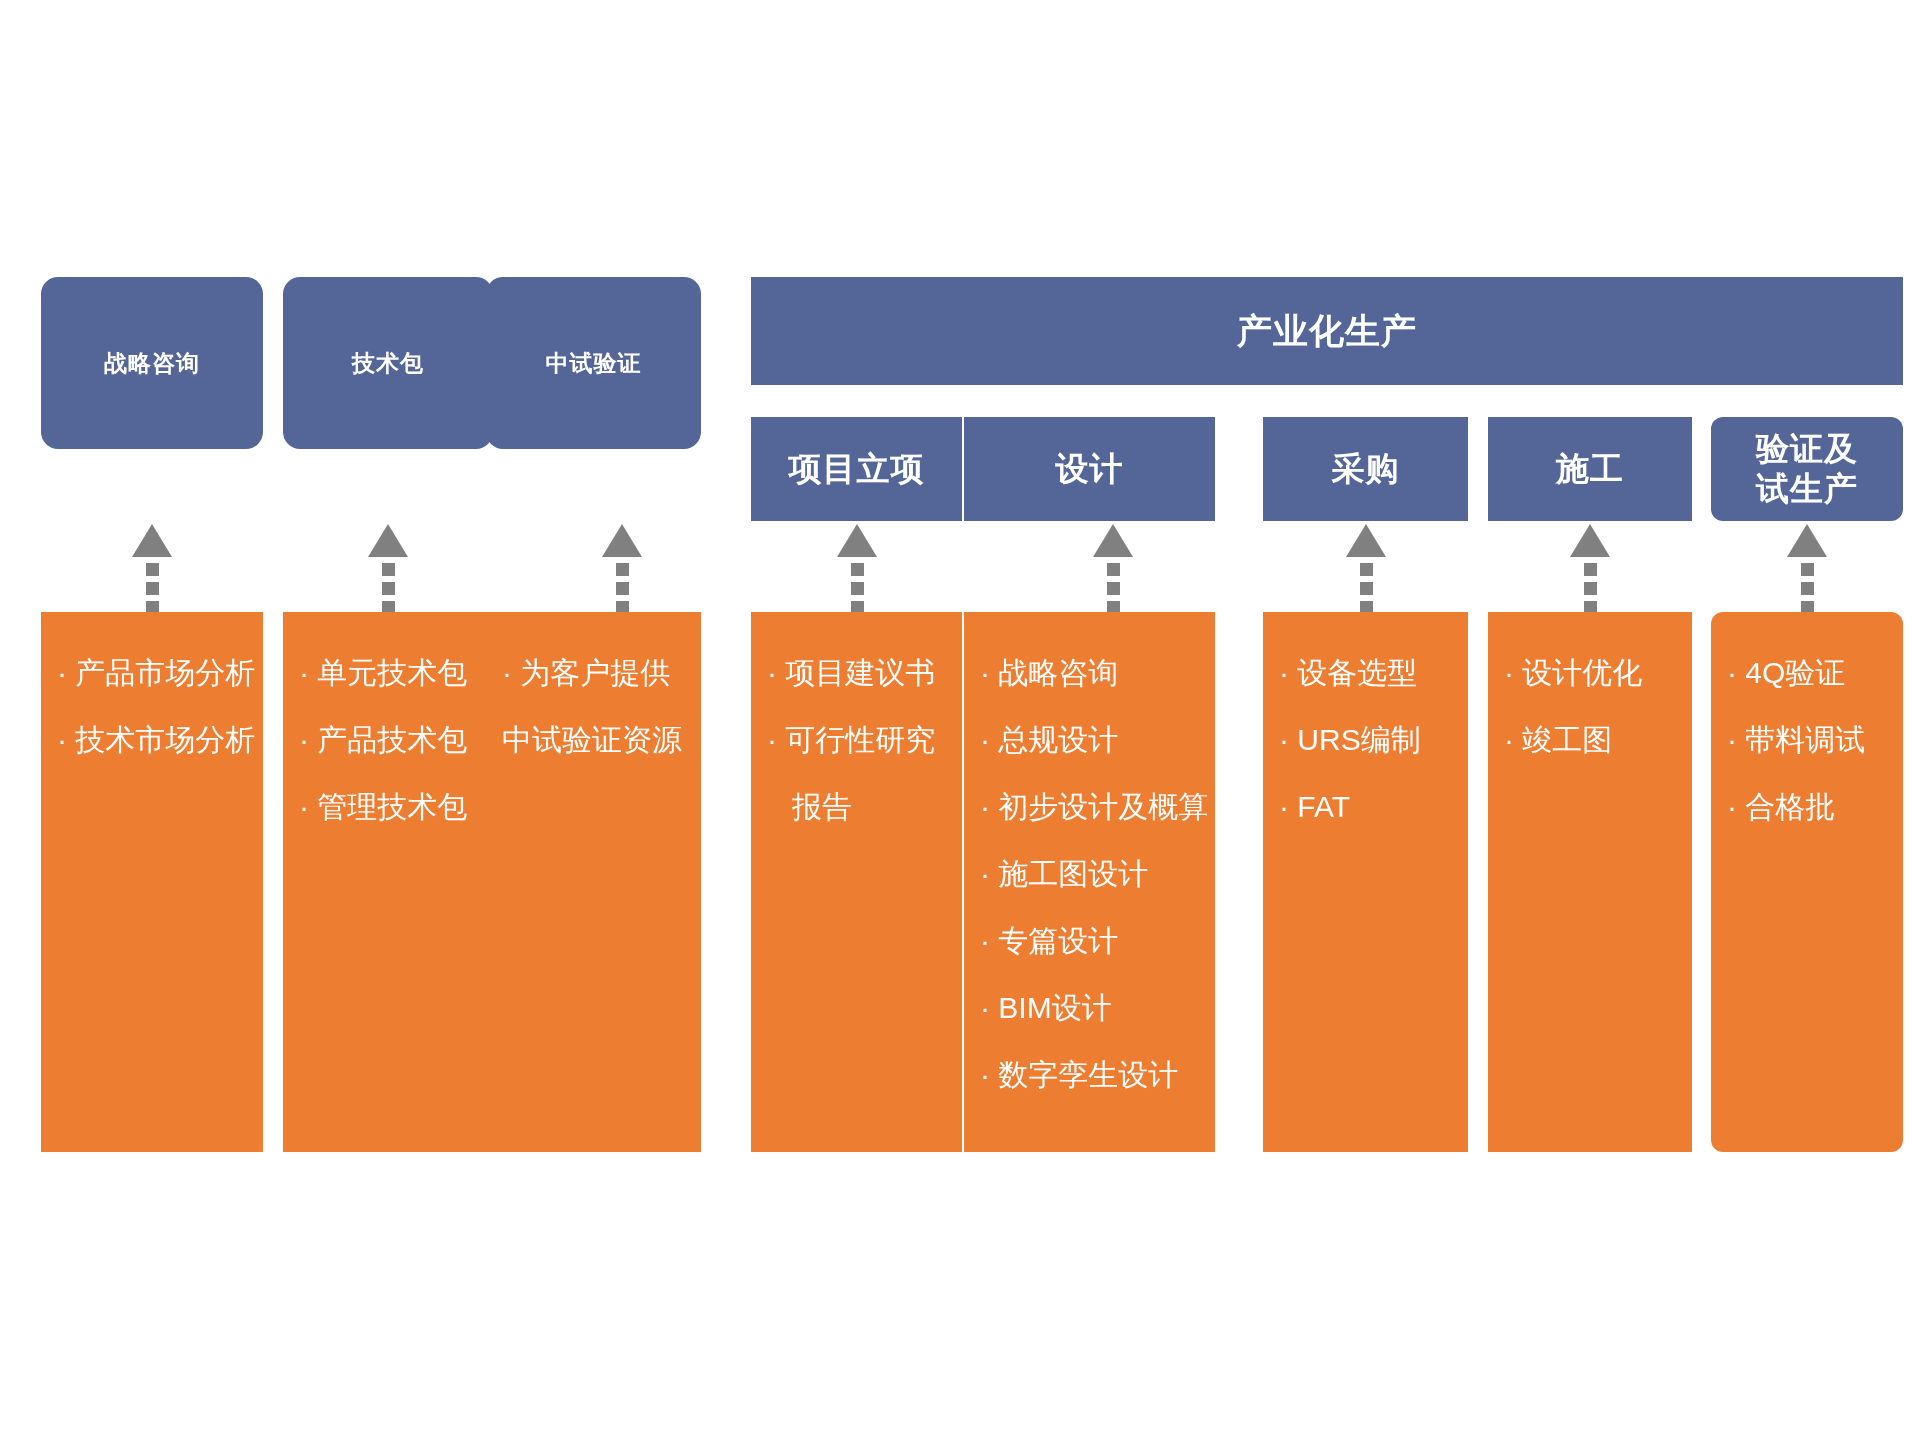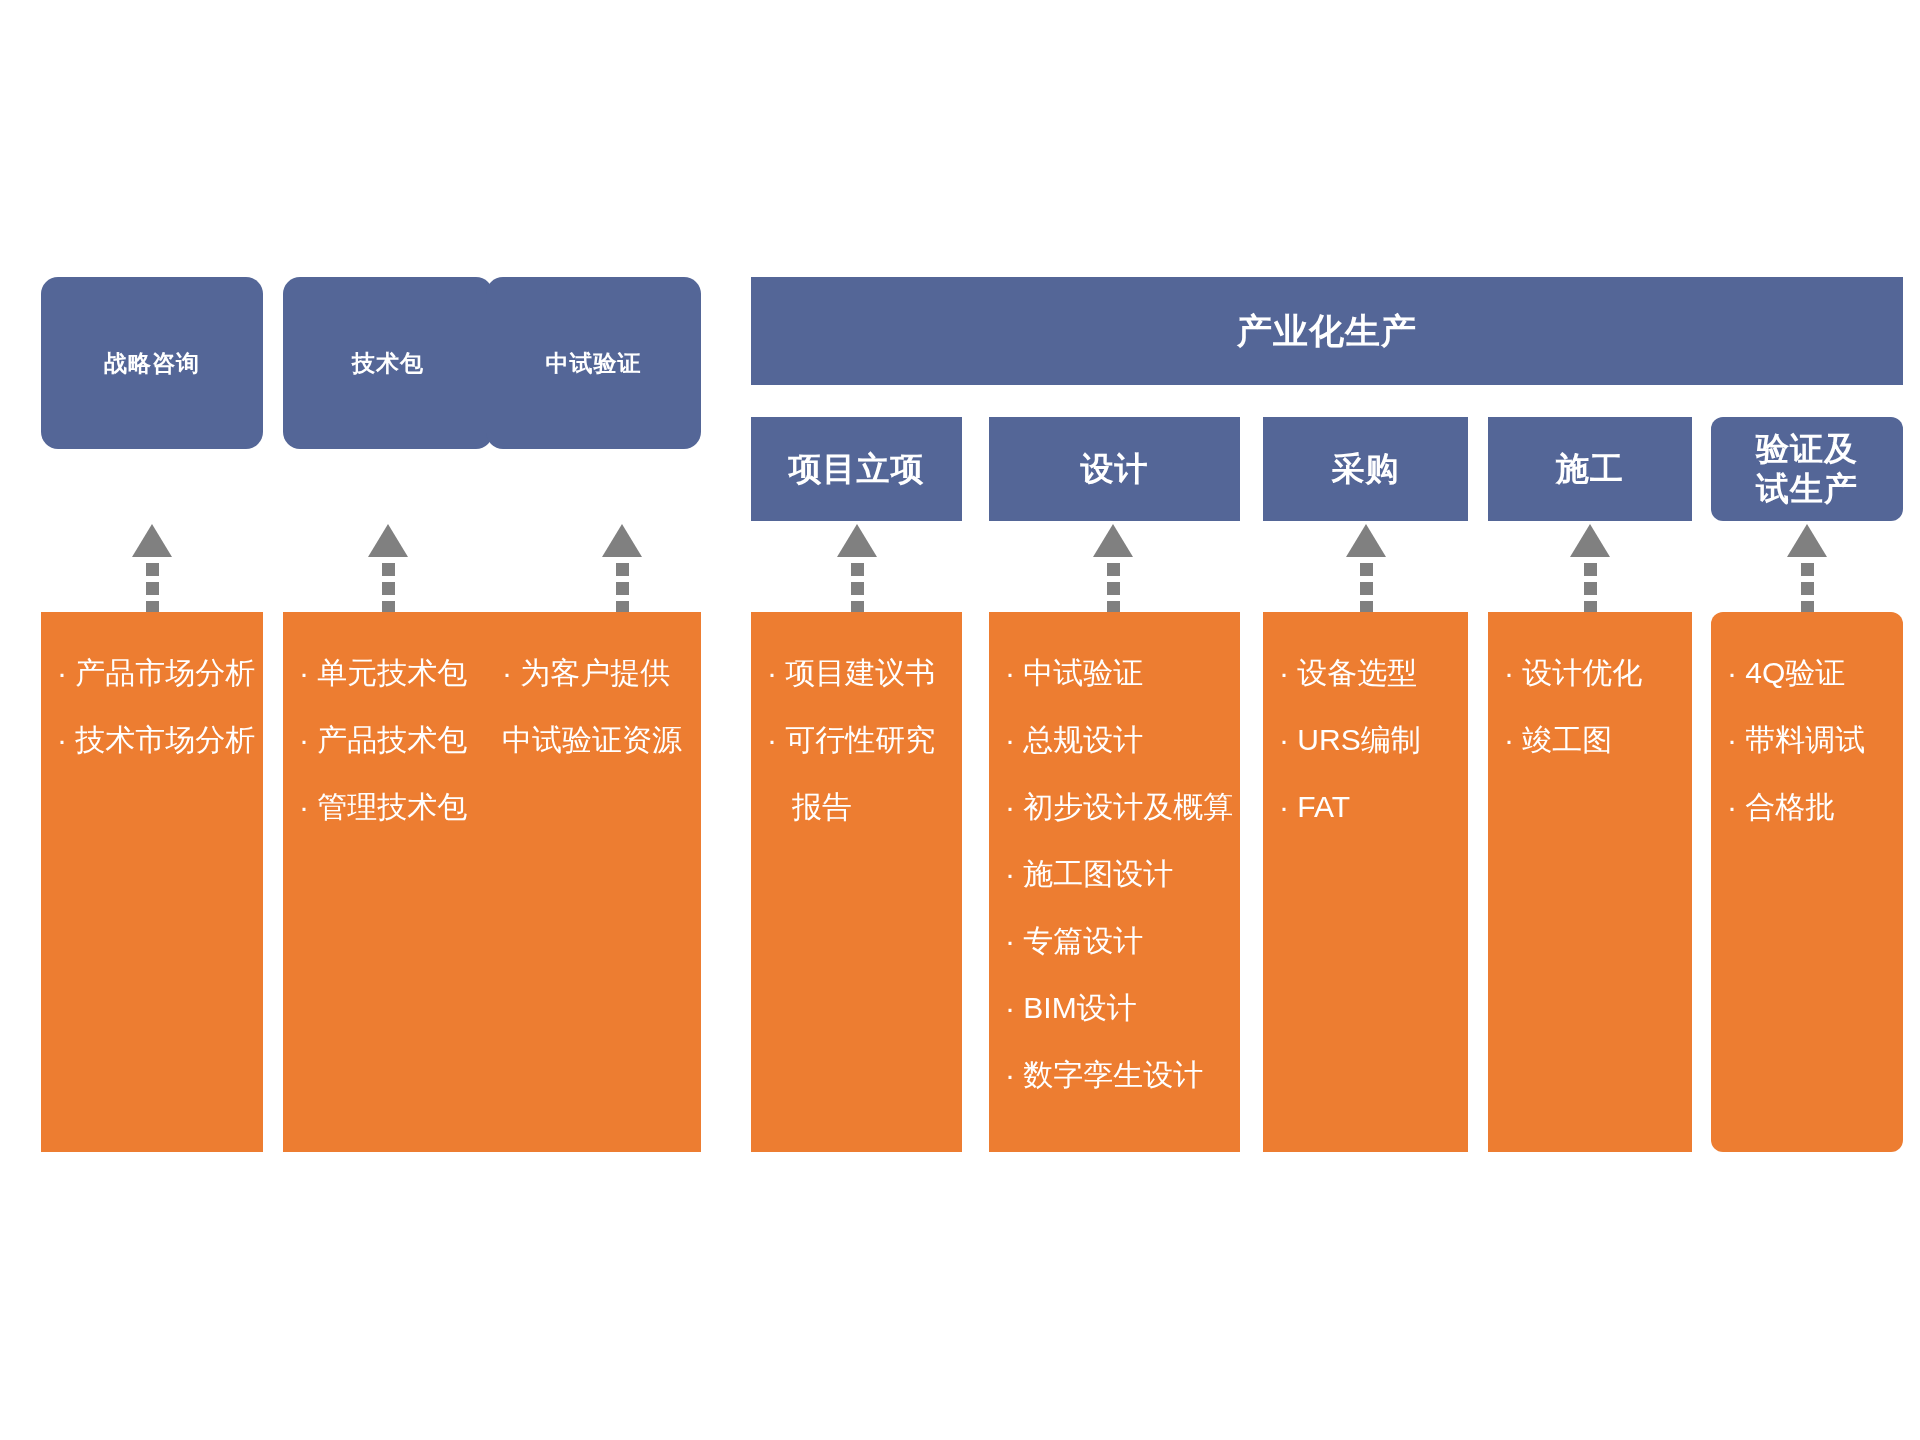--- a/index.html
+++ b/index.html
@@ -99,21 +99,21 @@
       transparent 0px, transparent 6px,
       var(--gray, #808080) 6px, var(--gray, #808080) 19px
     );
   }
 
   
   .c1 { left: 41px;   width: 222px; }
   .c2 { left: 283px;  width: 210px; }
   .c3 { left: 486px;  width: 215px; }
   .c4 { left: 751px;  width: 211px; }
-  .c5 { left: 989px;  width: 251px; }
+  .c5 { left: 964px;  width: 251px; }
   .c6 { left: 1263px; width: 205px; align-items: center; }
   .c7 { left: 1488px; width: 204px; }
   .c8 { left: 1711px; width: 192px; border-radius: 12px; }
 
   .a1 { left: 152px; }
   .a2 { left: 388px; }
   .a3 { left: 622px; }
   .a4 { left: 857px; }
   .a5 { left: 1113px; }
   .a6 { left: 1366px; }
@@ -210,21 +210,21 @@
   </div>
   <div class="orange c4">
     <div class="list">
         <div class="line">· 项目建议书</div>
         <div class="line">· 可行性研究</div>
         <div class="line">   报告</div>
       </div>
   </div>
   <div class="orange c5">
     <div class="list">
-        <div class="line">· 中试验证</div>
+        <div class="line">· 战略咨询</div>
         <div class="line">· 总规设计</div>
         <div class="line">· 初步设计及概算</div>
         <div class="line">· 施工图设计</div>
         <div class="line">· 专篇设计</div>
         <div class="line">· BIM设计</div>
         <div class="line">· 数字孪生设计</div>
       </div>
   </div>
   <div class="orange c6">
     <div class="list">

